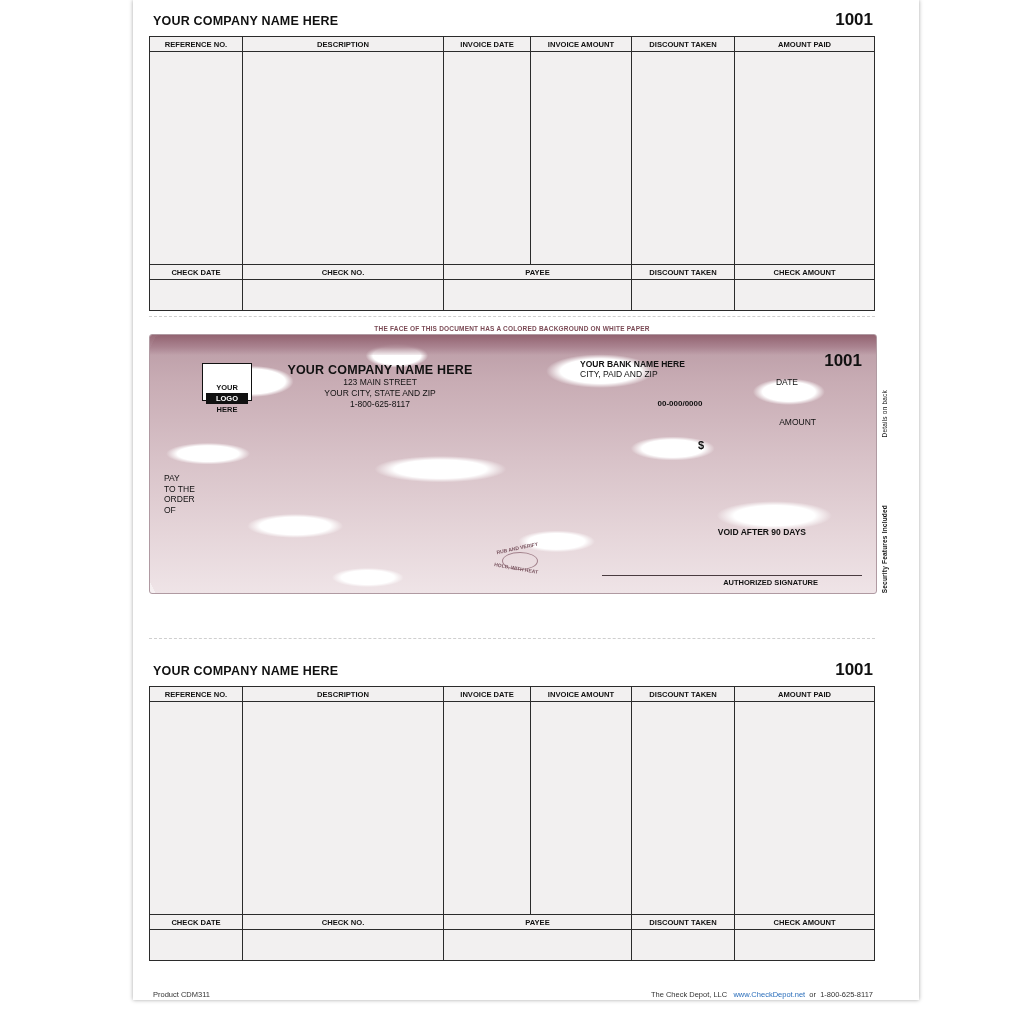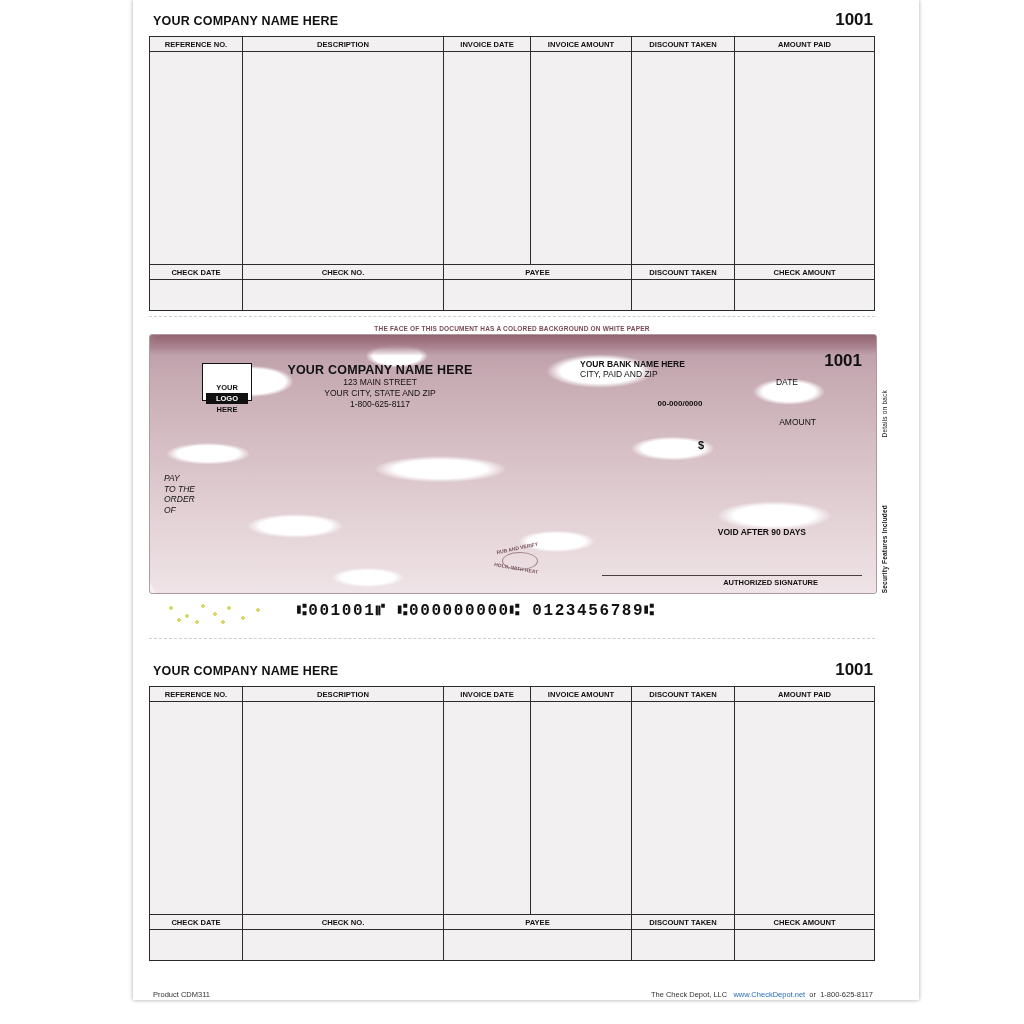--- a/index.html
+++ b/index.html
@@ -403,45 +403,41 @@
           <div class="bname">YOUR BANK NAME HERE</div>
           <div class="bcity">CITY, PAID AND ZIP</div>
         </div>
 
         <div class="routing-frac">00-000/0000</div>
 
         <div class="lbl lbl-date">DATE</div>
         <div class="lbl lbl-amount">AMOUNT</div>
         <div class="dollar-sign">$</div>
 
-        <div class="pay-to" style="white-space:pre-line;font-style:italic;">PAY
+        <div class="pay-to" style="white-space:pre-line;">PAY
 TO THE
 ORDER
 OF</div>
 
         <div class="void-after">VOID AFTER 90 DAYS</div>
 
         <div class="rub-seal">
           <div class="ring"></div>
           <div class="r1">RUB AND VERIFY</div>
           <div class="r2">HOLD, WITH HEAT</div>
         </div>
 
         <div class="sig-line"></div>
         <div class="sig-label">AUTHORIZED SIGNATURE</div>
       </div>
     </div>
 
     <div class="side-text side-details">Details on back</div>
     <div class="side-text side-security">Security Features Included</div>
 
-    <div class="micr-band" style="top:600px;">
-      <div class="confetti"></div>
-      <div class="micr-text">⑆001001⑈ ⑆000000000⑆ 0123456789⑆</div>
-    </div>
 
     <div class="perf" style="top:638px;"></div>
 
     <div class="stub" style="top:664px;">
       <div class="stub-head">
         <div class="stub-company">YOUR COMPANY NAME HERE</div>
         <div class="stub-number">1001</div>
       </div>
       <table class="grid">
         <tbody>

